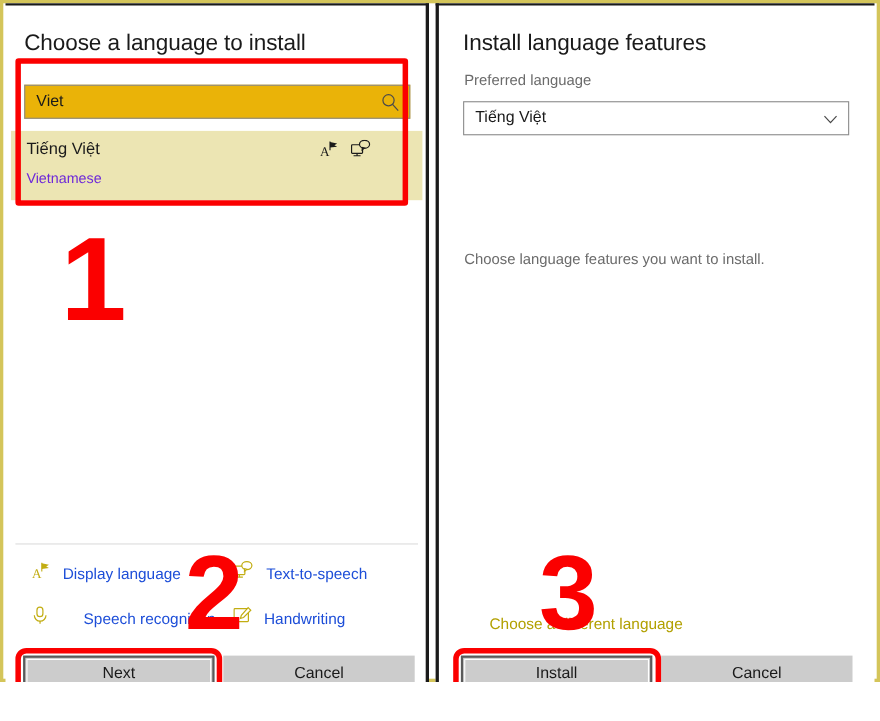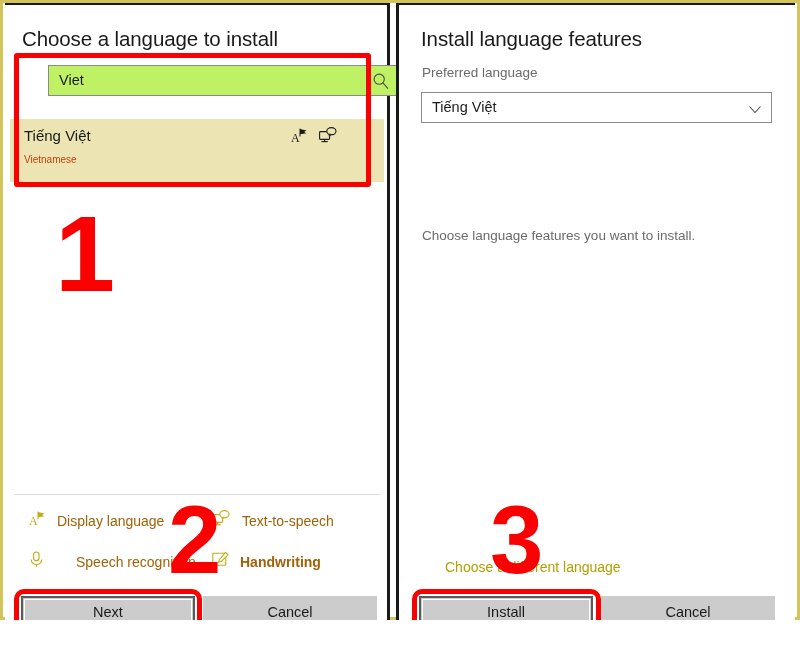--- a/index.html
+++ b/index.html
@@ -72,27 +72,26 @@
     font-size: 20.5px;
     font-weight: 400;
     letter-spacing: -0.1px;
     white-space: nowrap;
   }
 
   
   .search-box {
     position: absolute;
     left: 17px;
-    top: 60px;
+    top: 72px;
     width: 351px;
     height: 31px;
     border: 1px solid #8a8a8a;
-    background: #bef264;
-    box-sizing: border-box;
-    margin-left: 26px;
+    background: #eab308;
+    box-sizing: border-box;
   }
   .search-text {
     position: absolute;
     left: 10px;
     top: 6px;
     font-size: 14.5px;
     color: #1a1a1a;
   }
   .search-icon {
     position: absolute;
@@ -115,22 +114,22 @@
     left: 14px;
     top: 8px;
     font-size: 15px;
     color: #1a1a1a;
     white-space: nowrap;
   }
   .lang-english {
     position: absolute;
     left: 14px;
     top: 35px;
-    font-size: 10px;
-    color: #c2410c;
+    font-size: 13px;
+    color: #6d28d9;
     white-space: nowrap;
   }
   .lang-icons {
     position: absolute;
     right: 47px;
     top: 8px;
     display: flex;
     gap: 11px;
     align-items: center;
   }
@@ -171,26 +170,26 @@
   }
   .legend-item {
     position: absolute;
     display: flex;
     align-items: center;
     gap: 11px;
     white-space: nowrap;
   }
   .legend-label {
     font-size: 14px;
-    color: #a16207;
+    color: #1d4ed8;
   }
   .lg-a { left: 24px;  top: 505px; }
   .lg-b { left: 207px; top: 505px; gap: 12px; }
   .lg-c { left: 24px;  top: 546px; gap: 32px; }
-  .lg-d { left: 207px; top: 546px; font-weight: bold; }
+  .lg-d { left: 207px; top: 546px; }
 
   
   .btn {
     position: absolute;
     background: #cccccc;
     display: flex;
     align-items: center;
     justify-content: center;
     font-size: 14.5px;
     color: #1a1a1a;

